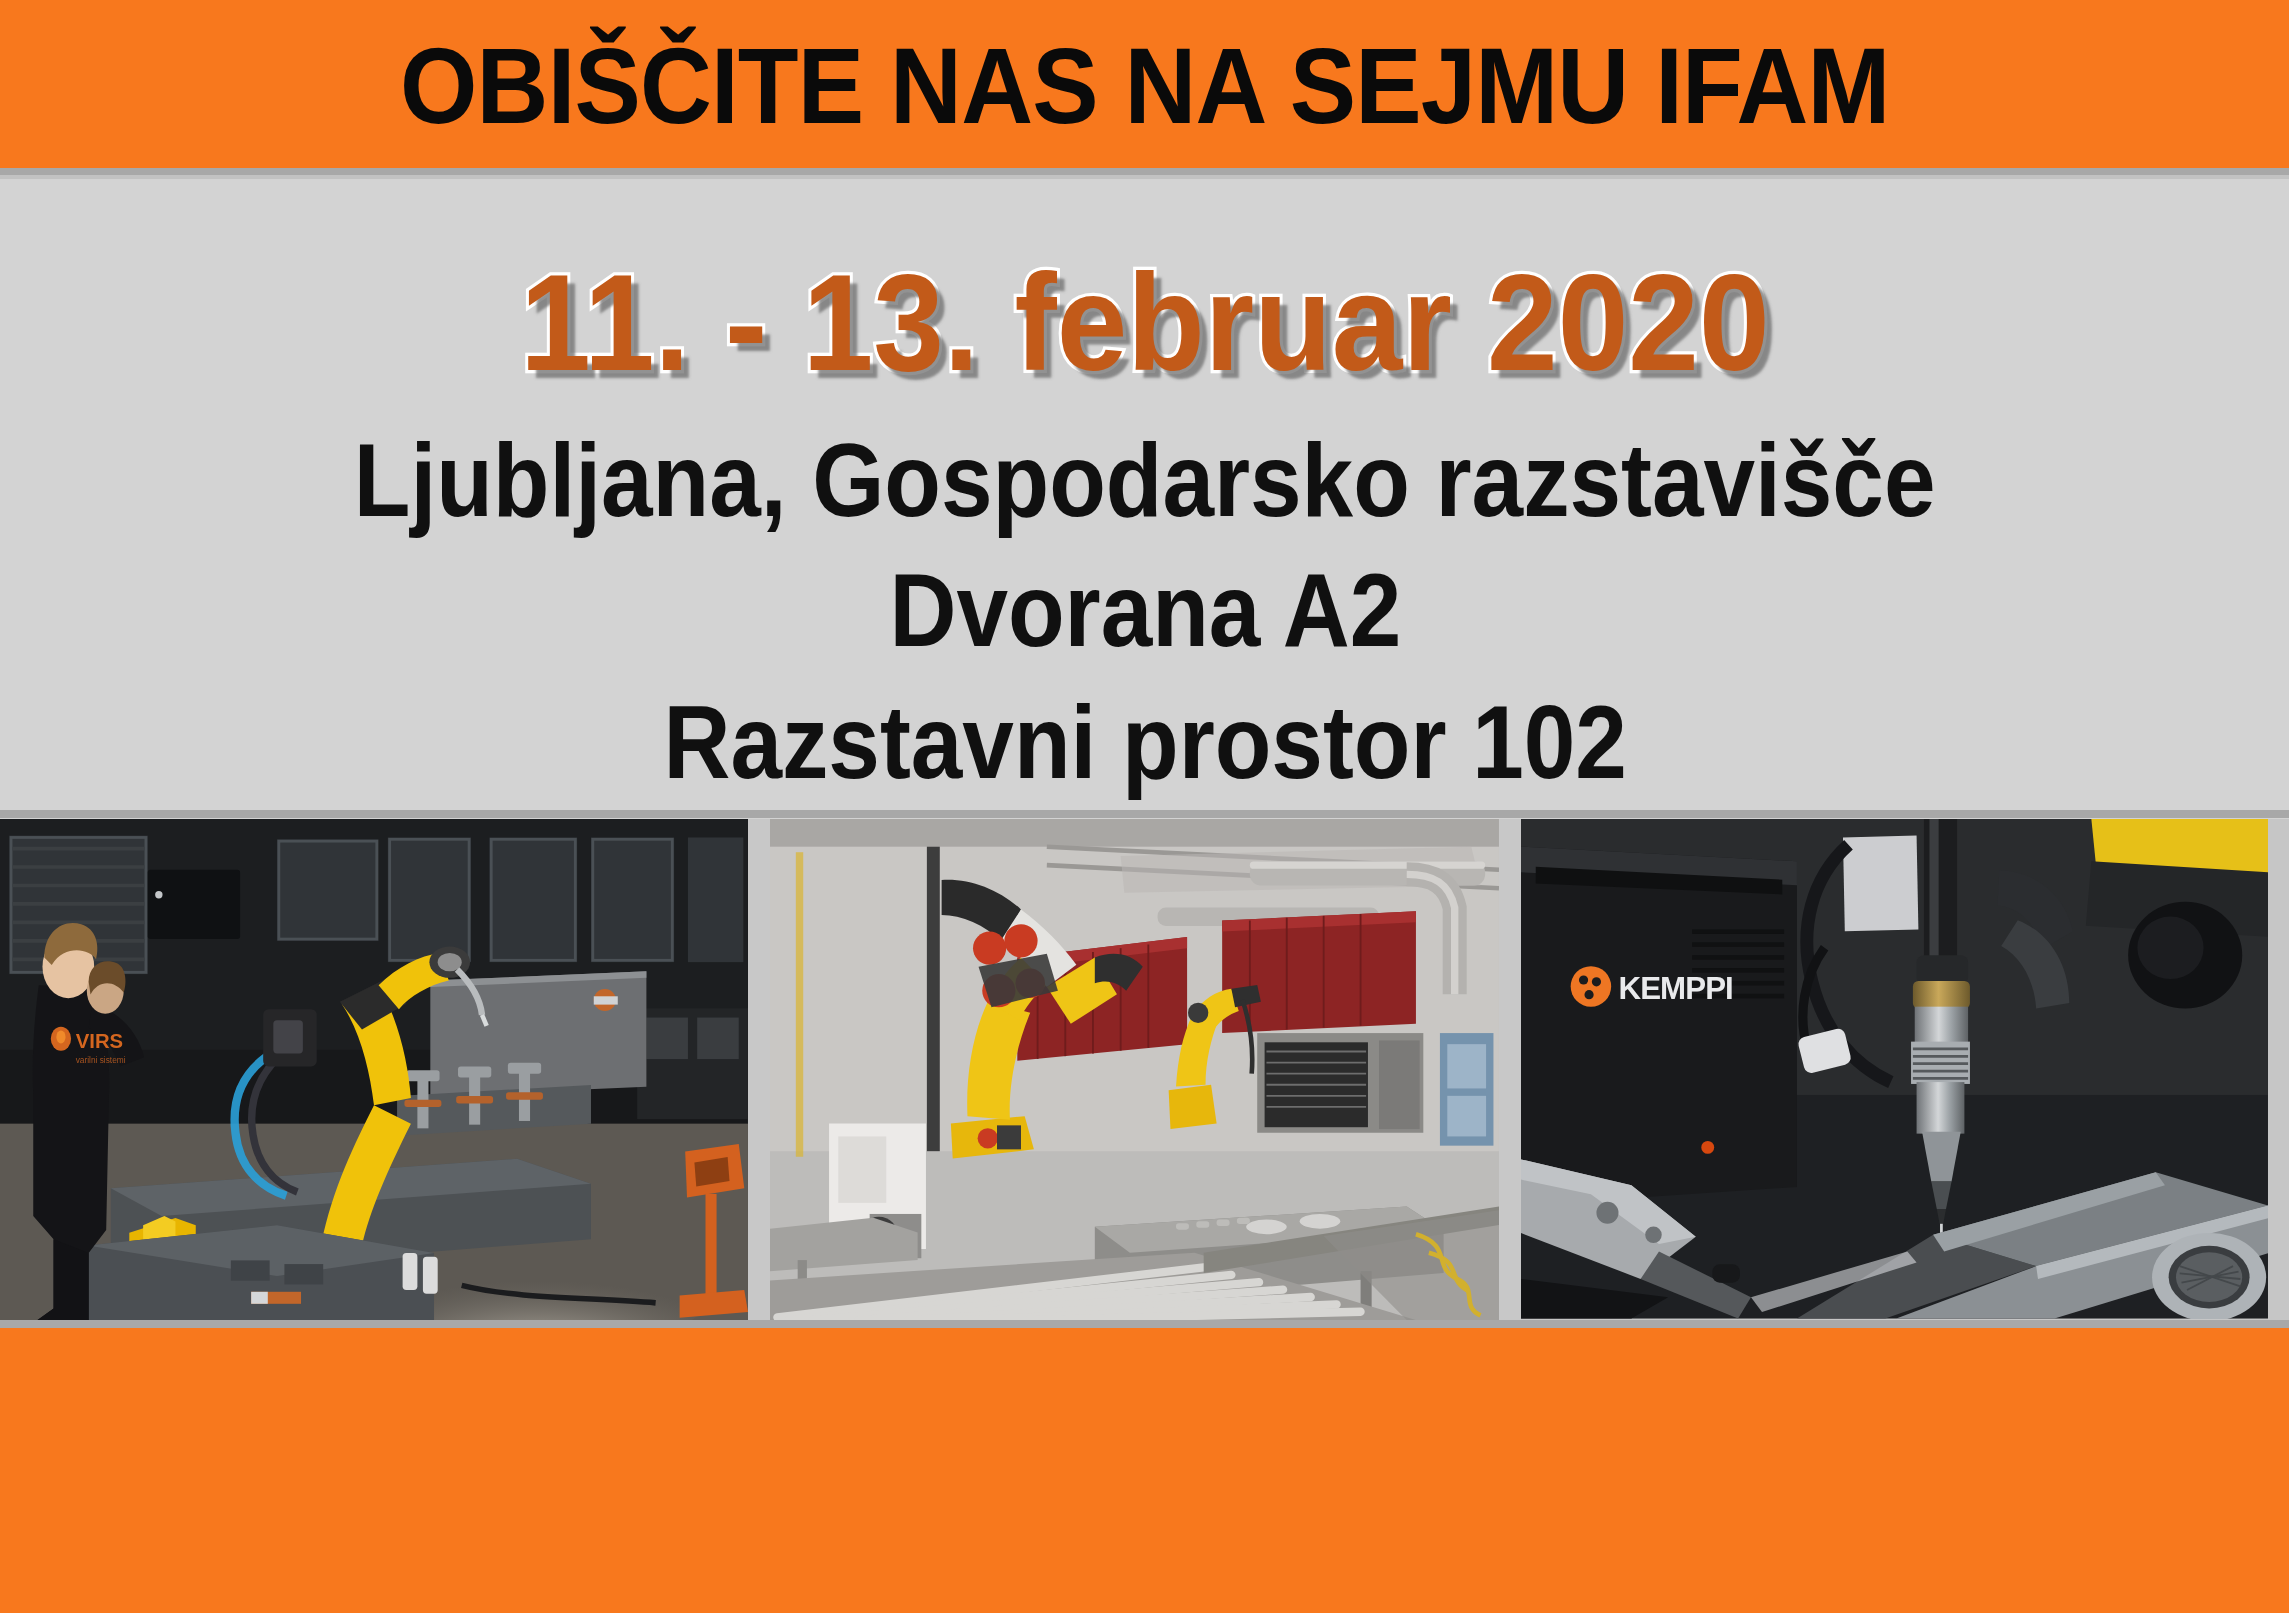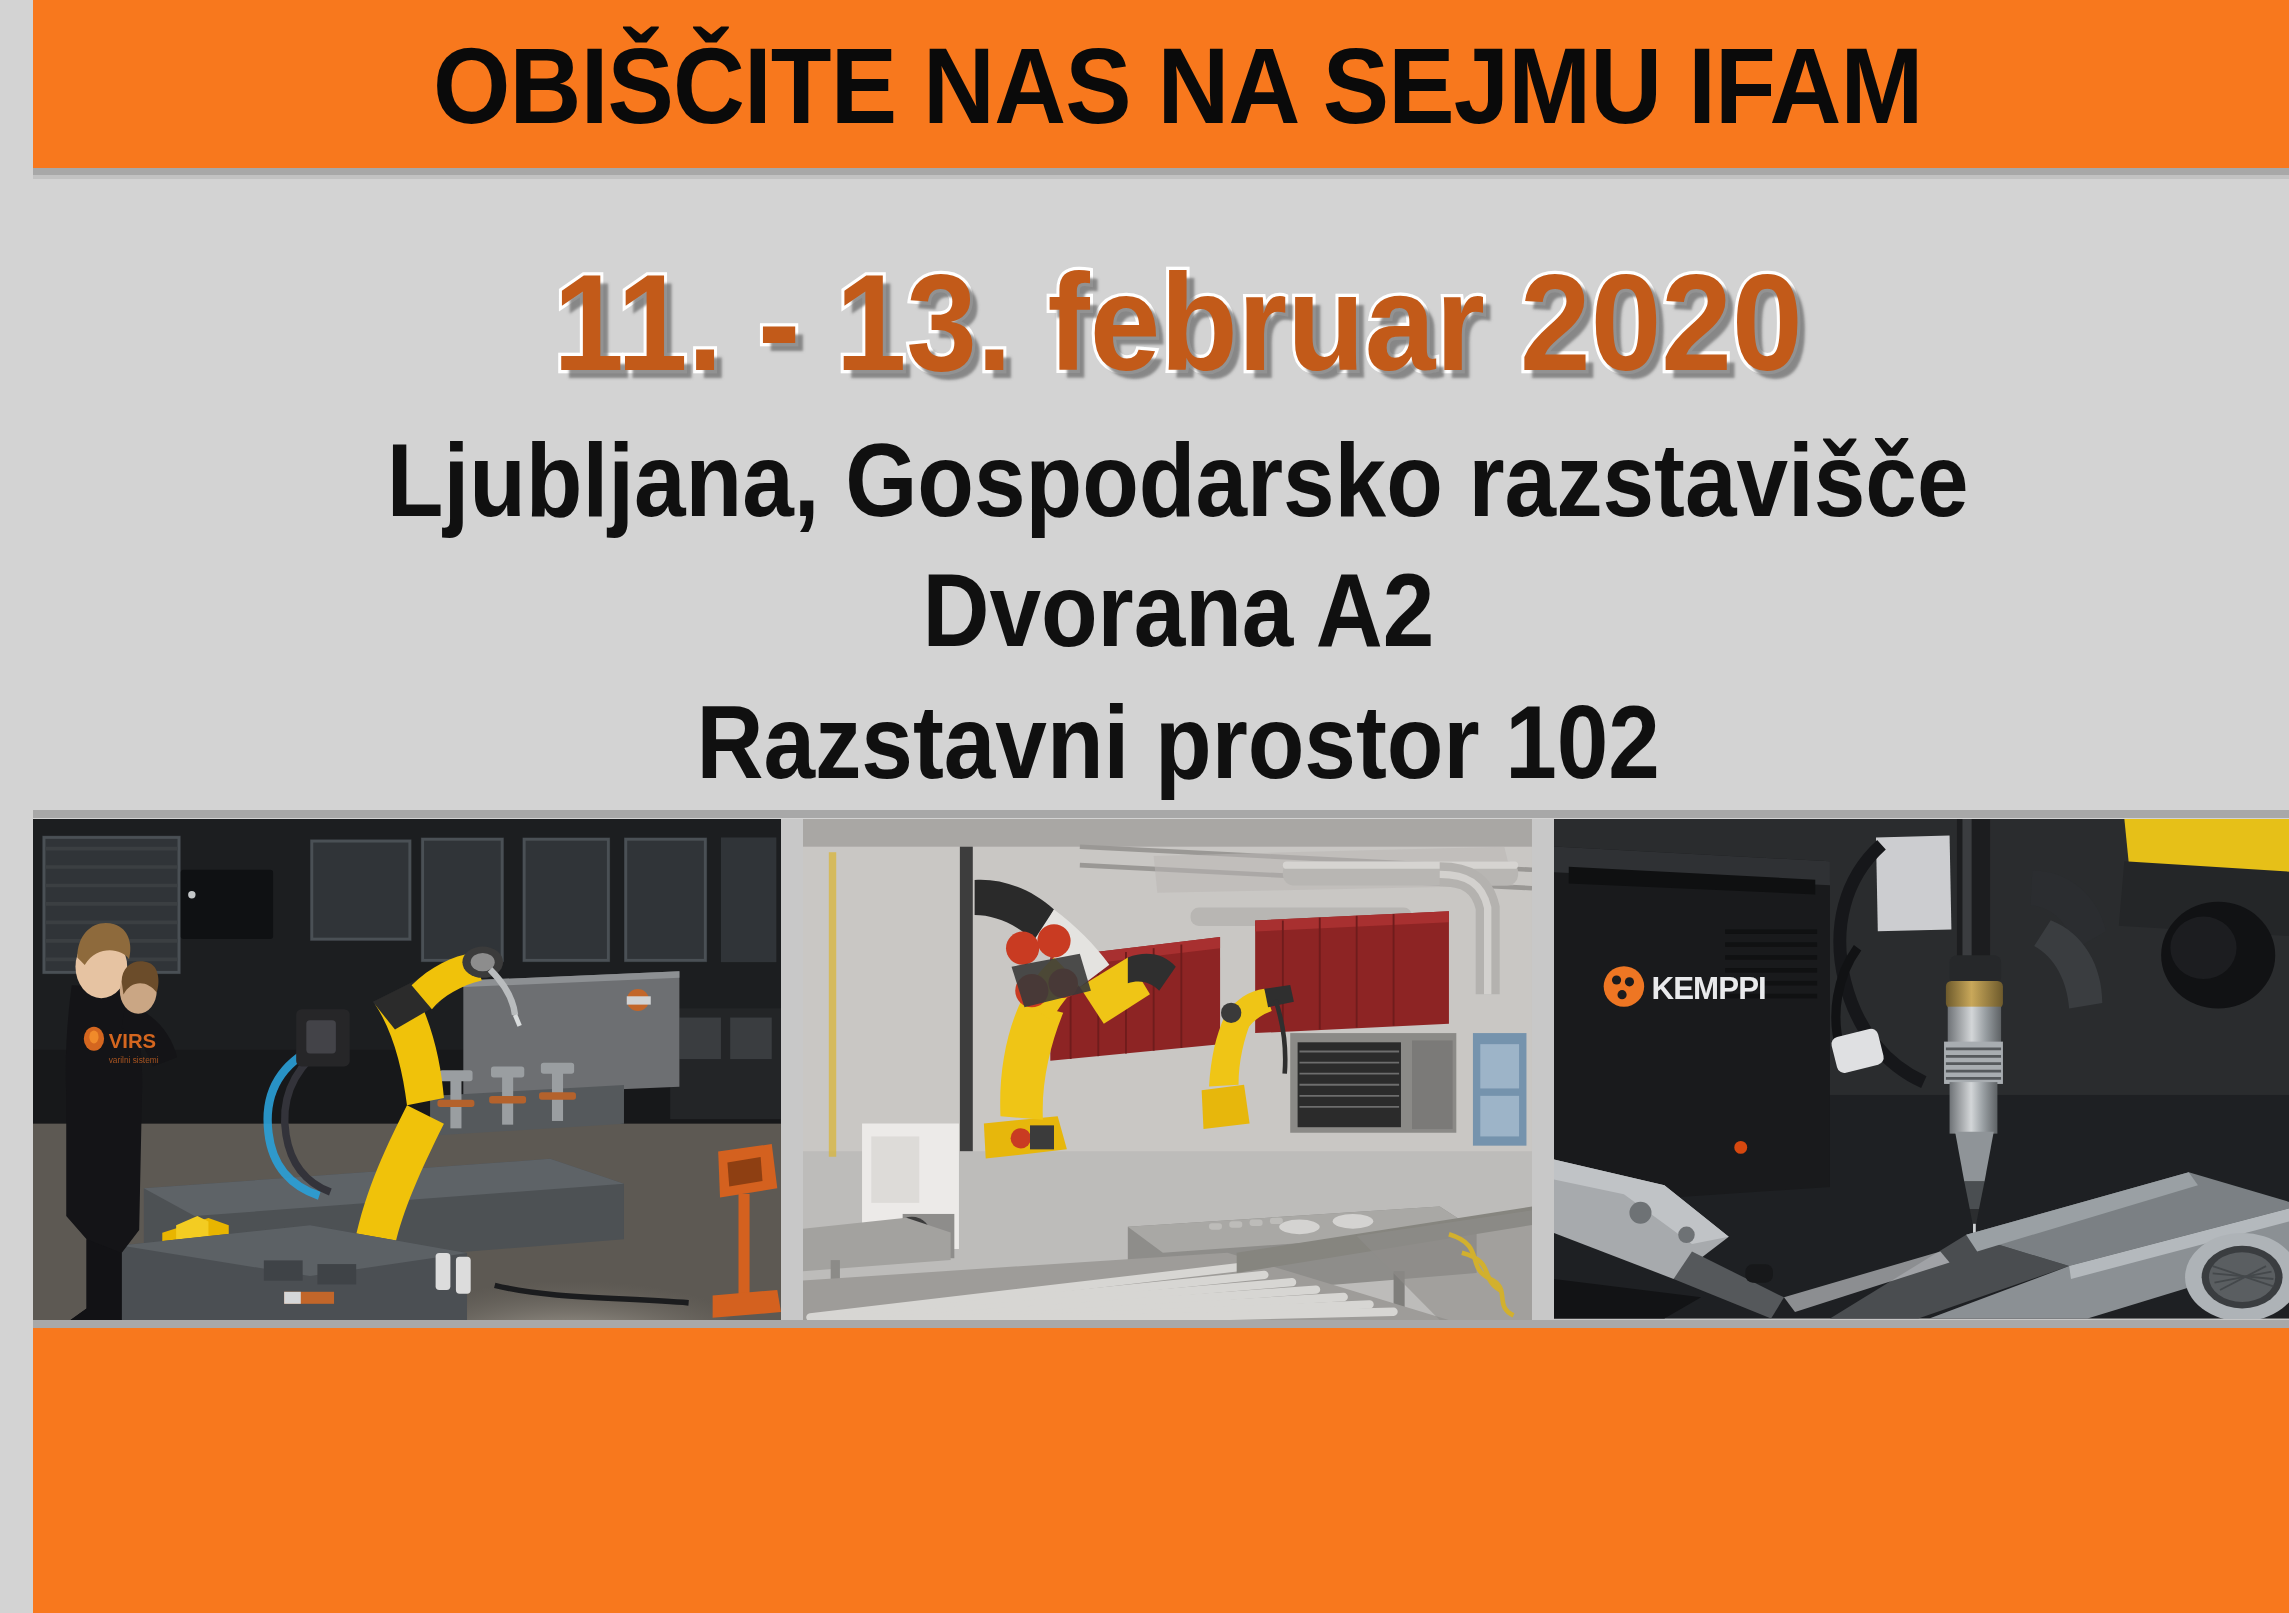--- a/index.html
+++ b/index.html
@@ -7,21 +7,20 @@
     width:2290px;height:1613px;
     background:#d3d3d3;
     font-family:"Liberation Sans", sans-serif;
     overflow:hidden;
     position:relative;
   }
   .poster{
     position:absolute;inset:0;
     display:flex;flex-direction:column;
     background:#d3d3d3;
-    margin-left:33px;
   }
 
   
   .top-banner{
     position:absolute;left:0;top:0;width:2290px;height:168px;
     background:#f8781d;
     display:flex;align-items:center;justify-content:center;
   }
   .top-banner-title{
     font-family:"Liberation Sans", sans-serif;

